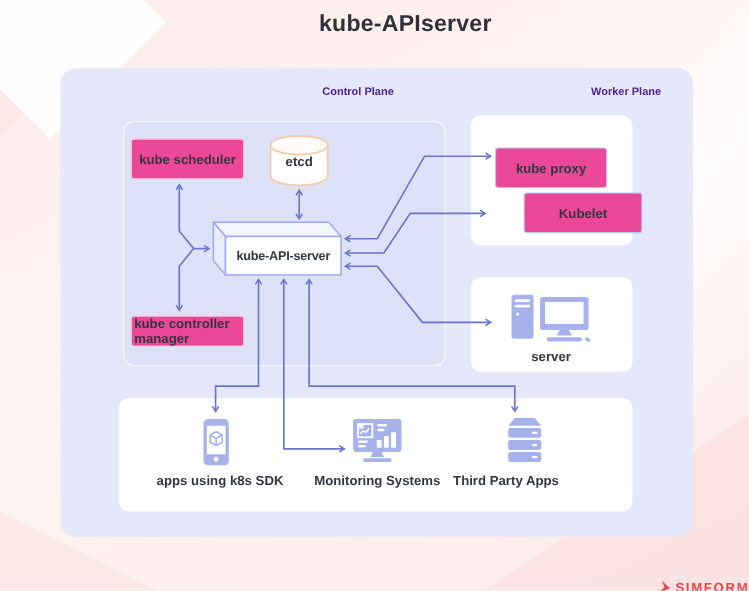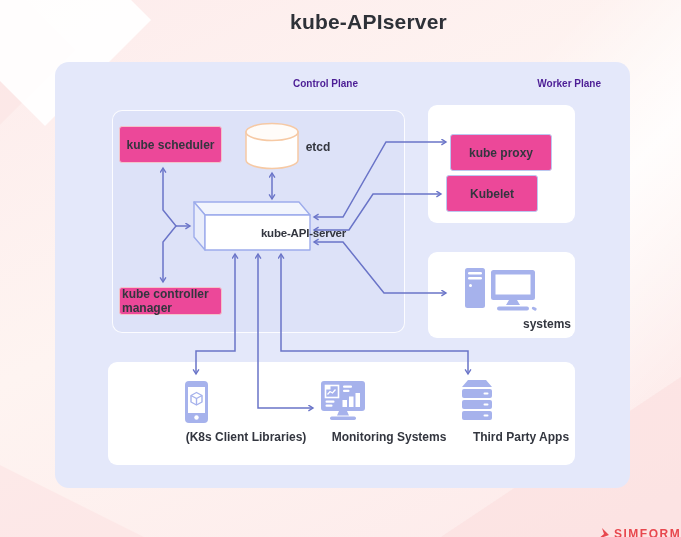--- a/index.html
+++ b/index.html
@@ -42,29 +42,29 @@
   .node{
     position:absolute;background:#ec4899;box-sizing:border-box;border-radius:3px;
     display:flex;align-items:center;justify-content:center;text-align:left;
     font-size:12px;font-weight:bold;color:#33363f;line-height:14px;
   }
   .b-pink{border:1.3px solid #f3c3ca;}
   .b-blue{border:1.3px solid #bcc7f0;}
   .n-sched{left:119px;top:126px;width:103px;height:37px;}
   .n-ctrl{left:119px;top:287px;width:103px;height:28px;padding:2px;}
   .n-proxy{left:450px;top:134px;width:102px;height:37px;}
-  .n-kubelet{left:446px;top:175px;width:92px;height:37px;}
+  .n-kubelet{left:476px;top:175px;width:108px;height:37px;}
 
-  .lbl{position:absolute;font-weight:bold;color:#33363f;text-align:center;margin-left:46px;}
+  .lbl{position:absolute;font-weight:bold;color:#33363f;text-align:center;}
   .l-api{left:205px;top:215px;width:105px;height:35px;display:flex;align-items:center;justify-content:center;font-size:11.5px;letter-spacing:-.2px;}
   .l-etcd{left:246px;top:140px;width:52px;font-size:12px;}
   .l-kubectl{left:431px;top:317px;width:140px;font-size:12px;}
   .l-sdk{left:110px;top:430px;width:180px;font-size:12px;line-height:14px;}
   .l-mon{left:263px;top:430px;width:160px;font-size:12px;}
-  .l-3p{left:395px;top:430px;width:160px;font-size:12px;}
+  .l-3p{left:380px;top:430px;width:160px;font-size:12px;}
 
   svg.overlay{position:absolute;left:0;top:0;pointer-events:none;}
   .icon{position:absolute;pointer-events:none;}
 
   .notes{position:absolute;left:52px;top:509px;font-size:11px;font-weight:bold;color:#3a3e49;line-height:14px;}
   .logo{position:absolute;left:597px;top:527px;display:flex;align-items:center;gap:4px;color:#e8474e;}
   .logo .t{font-size:12px;font-weight:bold;letter-spacing:1.5px;}
 </style>
 </head>
 <body>
@@ -122,21 +122,21 @@
 </div>
 <div class="node b-blue n-proxy">
   <span>kube proxy</span>
 </div>
 <div class="node b-blue n-kubelet">
   <span>Kubelet</span>
 </div>
 
 <div class="lbl l-api">kube-API-server</div>
 <div class="lbl l-etcd">etcd</div>
-<div class="lbl l-kubectl">systems</div>
+<div class="lbl l-kubectl">server</div>
 
 <svg class="icon" style="left:463px;top:266px;" width="76" height="48" viewBox="0 0 76 48">
   <rect x="2" y="2" width="20" height="40" rx="2.5" fill="#a6b2ec"></rect>
   <rect x="5" y="6" width="14" height="2.6" rx="1.3" fill="#ffffff"></rect>
   <rect x="5" y="11" width="14" height="2.6" rx="1.3" fill="#ffffff"></rect>
   <circle cx="7.5" cy="19.5" r="1.5" fill="#ffffff"></circle>
   <rect x="28" y="4" width="44" height="30" rx="2.5" fill="#a6b2ec"></rect>
   <rect x="32.5" y="8.5" width="35" height="20" fill="#ffffff"></rect>
   <polygon points="46,34 54,34 57,39 43,39" fill="#a6b2ec"></polygon>
   <rect x="34" y="40.5" width="32" height="4" rx="2" fill="#a6b2ec"></rect>
@@ -174,21 +174,21 @@
   <polygon points="9,2 27,2 33,9 3,9" fill="#a6b2ec"></polygon>
   <rect x="3" y="11" width="30" height="9" rx="2" fill="#a6b2ec"></rect>
   <rect x="3" y="22" width="30" height="9" rx="2" fill="#a6b2ec"></rect>
   <rect x="3" y="33" width="30" height="9" rx="2" fill="#a6b2ec"></rect>
   <rect x="24.5" y="14.6" width="5" height="2" rx="1" fill="#ffffff"></rect>
   <rect x="24.5" y="25.6" width="5" height="2" rx="1" fill="#ffffff"></rect>
   <rect x="24.5" y="36.6" width="5" height="2" rx="1" fill="#ffffff"></rect>
 </svg>
 
 <div class="lbl l-sdk">
-  <div>(K8s Client Libraries)</div>
+  <div>apps using k8s SDK</div>
 </div>
 <div class="lbl l-mon">Monitoring Systems</div>
 <div class="lbl l-3p">Third Party Apps</div>
 
 <div class="notes">
 </div>
 
 <div class="logo">
   <svg width="13" height="12" viewBox="0 0 13 12">
     <polygon points="1,11 12,7 5,0 7,6" fill="#e8474e"></polygon>

